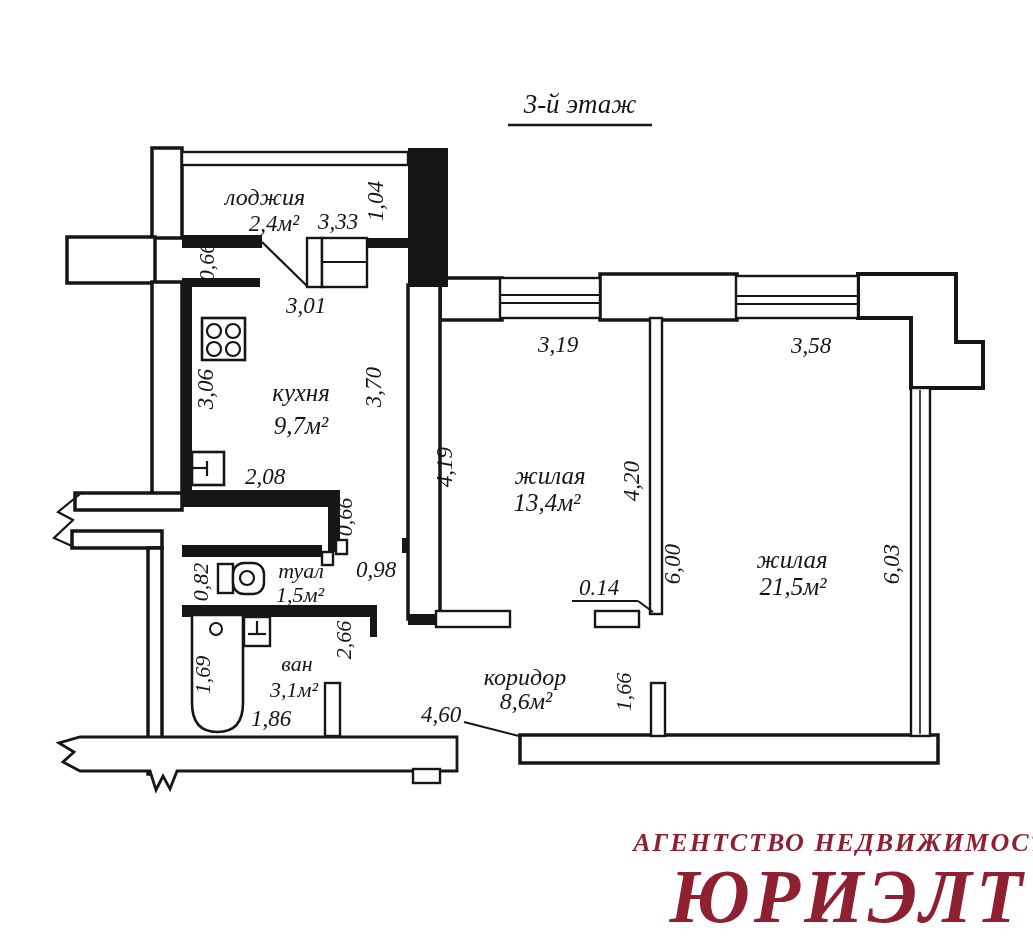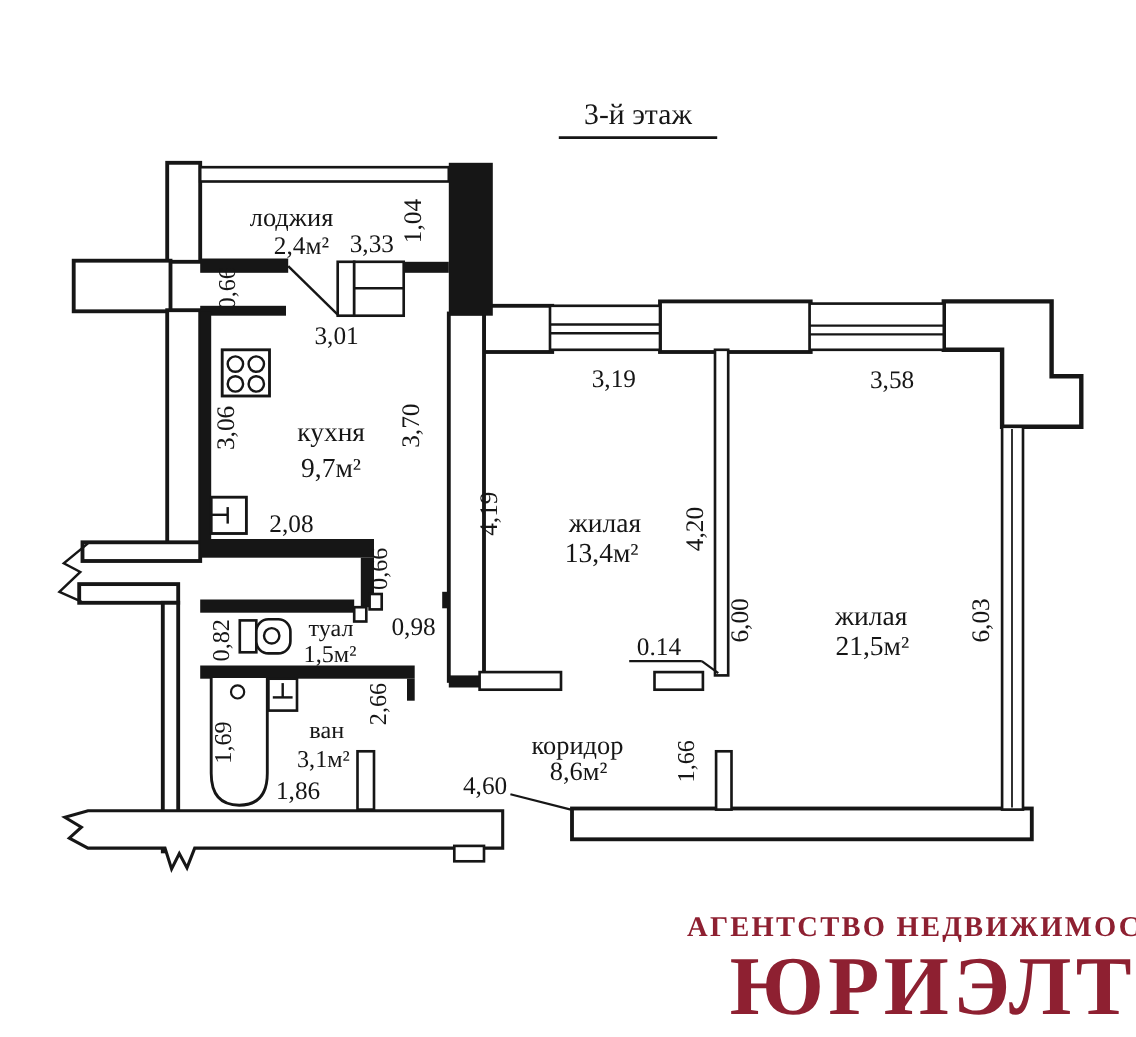--- a/index.html
+++ b/index.html
@@ -1,16 +1,16 @@
 <!DOCTYPE html>
 <html><head>
 <meta charset="utf-8">
 <style>
   html,body{margin:0;padding:0;background:#ffffff;}
-  .stage{position:relative;width:1033px;height:943px;background:#ffffff;overflow:hidden;}
+  .stage{position:relative;width:1033px;height:943px;background:#ffffff;overflow:hidden;font-style:italic;}
   svg text{font-family:"Liberation Serif","DejaVu Serif",serif;fill:#161616;}
   .wS{fill:#161616;stroke:none;}
   .wO{fill:#ffffff;stroke:#161616;stroke-width:3.5;}
   .wT{fill:#ffffff;stroke:#161616;stroke-width:2.4;}
   .ln{stroke:#161616;stroke-width:2.2;fill:none;}
   .dim{font-size:23px;}
   .dimS{font-size:22px;}
   .room{font-size:25px;}
   .area{font-size:24px;}
   .ttl{font-size:27px;}

